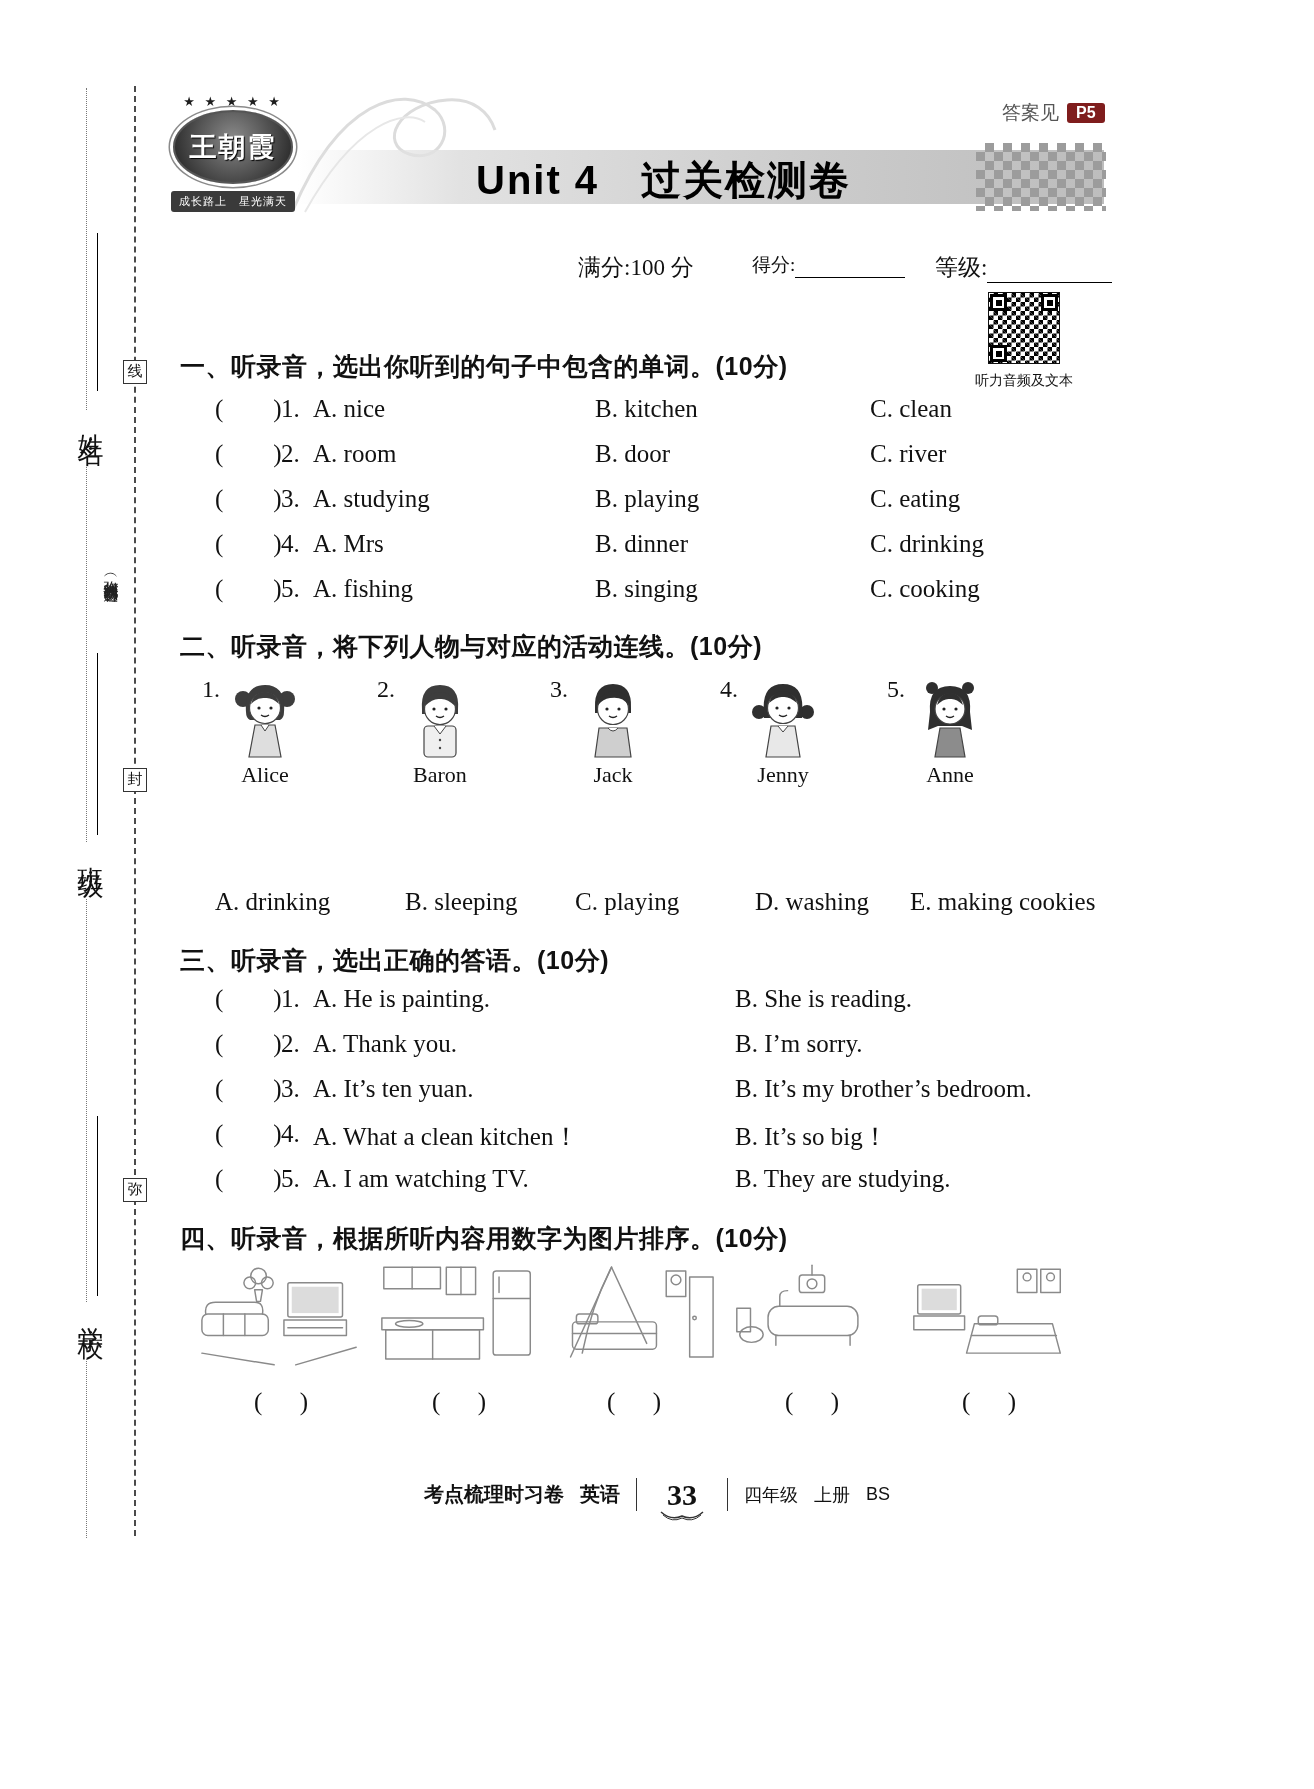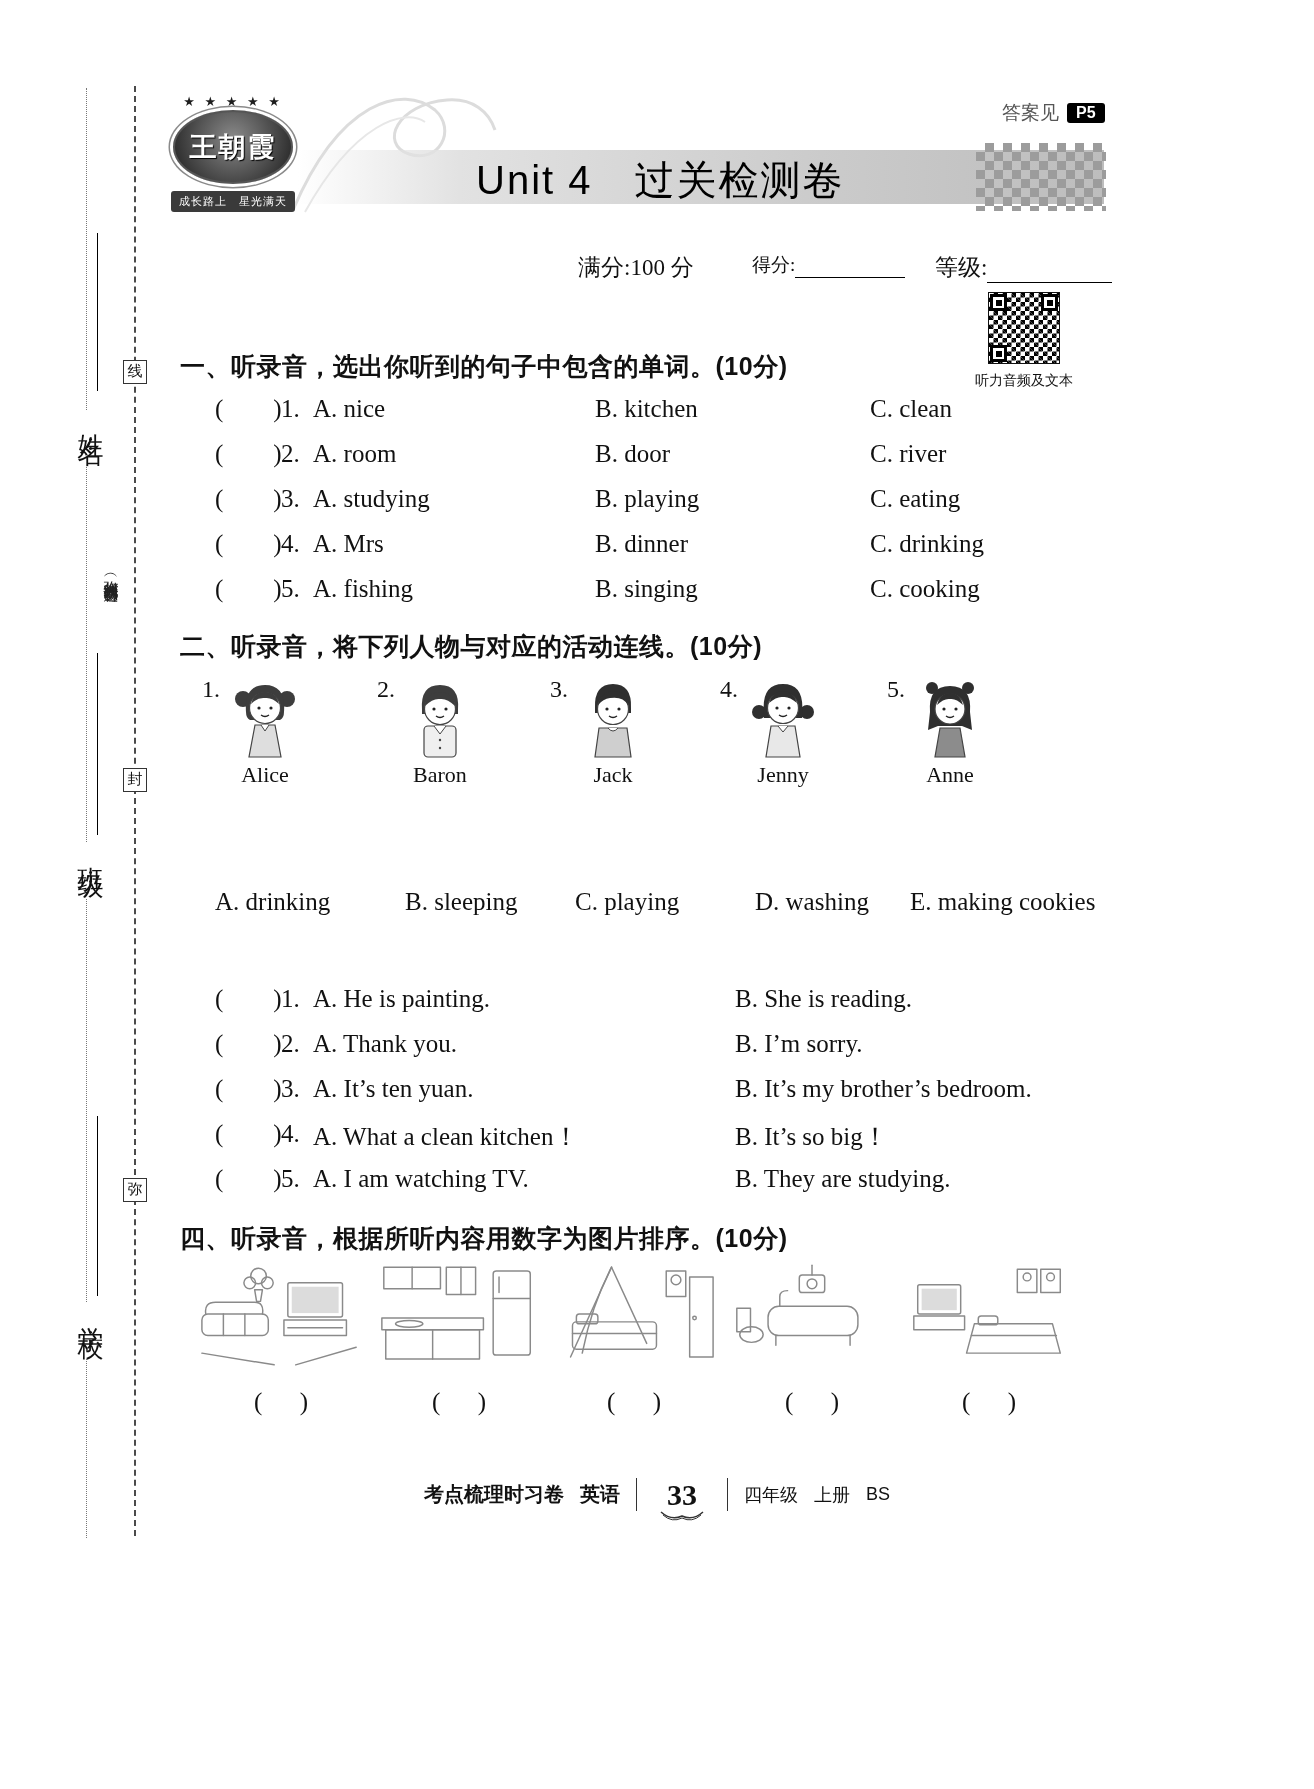--- a/index.html
+++ b/index.html
@@ -17,21 +17,21 @@
                  border:1.5px solid #333; text-align:center; line-height:21px; font-size:15px; }
   .vblank { position:absolute; left:97px; border-left:1.5px solid #000; width:0; }
   .vlabel { position:absolute; left:72px; writing-mode:vertical-rl; text-orientation:upright;
             font-size:26px; letter-spacing:7px; background:#fff; padding:3px 1px; }
   .vnote  { position:absolute; left:101px; top:568px; writing-mode:vertical-rl; text-orientation:upright;
             font-size:15px; letter-spacing:1px; background:#fff; color:#222; }
 
   
   .answer-ref { position:absolute; left:1002px; top:100px; font-size:19px; color:#555;
                 display:flex; align-items:center; gap:8px; }
-  .p5-badge { background:#000000; color:#fff; font-size:16px; font-weight:bold;
+  .p5-badge { background:#7f1d1d; color:#fff; font-size:16px; font-weight:bold;
               padding:1px 9px; border-radius:3px; font-family:"Liberation Sans",sans-serif; }
 
   .swirl { position:absolute; left:285px; top:82px; }
 
   .logo { position:absolute; left:156px; top:94px; width:154px; height:144px; text-align:center; }
   .logo-stars { font-size:13px; letter-spacing:3px; color:#1d1d1d; }
   .logo-oval { width:120px; height:74px; margin:1px auto 0; border-radius:50%;
                background:radial-gradient(circle at 50% 38%, #8a8a8a, #2c2c2c 85%);
                border:2px solid #555; box-shadow:0 0 0 3px #fff, 0 0 0 4.5px #8a8a8a;
                display:flex; align-items:center; justify-content:center; }
@@ -41,21 +41,21 @@
                  font-size:11px; padding:3px 8px; border-radius:3px;
                  font-family:"Liberation Sans",sans-serif; letter-spacing:1px; }
 
   .title-bar { position:absolute; left:298px; top:150px; width:806px; height:54px;
                background:linear-gradient(to right, rgba(255,255,255,0), #e2e2e2 20%, #cbcbcb 65%, #bdbdbd 100%); }
   .title-checker { position:absolute; right:-2px; top:-7px; width:130px; height:68px;
     background-image:
       linear-gradient(45deg,#9c9c9c 25%,transparent 25%,transparent 75%,#9c9c9c 75%),
       linear-gradient(45deg,#9c9c9c 25%,transparent 25%,transparent 75%,#9c9c9c 75%);
     background-size:18px 18px; background-position:0 0,9px 9px; }
-  .paper-title { position:absolute; left:476px; top:153px; font-size:40px; font-weight:normal;
+  .paper-title { position:absolute; left:476px; top:153px; font-size:40px; font-weight:bold;
                  letter-spacing:2px; color:#000; }
   .full-score { position:absolute; left:578px; top:252px; font-size:23px; }
   .score-field { position:absolute; left:752px; top:252px; font-size:19px; }
   .grade-field { position:absolute; left:935px; top:252px; font-size:23px; }
   .blank { display:inline-block; border-bottom:1.5px solid #000; height:24px; vertical-align:bottom; }
   .blank.w110 { width:110px; } .blank.w125 { width:125px; }
 
   .listening-title { position:absolute; left:0; top:298px; width:1290px; text-align:center;
                      font-size:30px; font-weight:bold; }
 
@@ -282,20 +282,21 @@
     </svg>
     <span class="pname">Anne</span>
   </div>
 
   <span class="activity" style="left:215px">A. drinking</span>
   <span class="activity" style="left:405px">B. sleeping</span>
   <span class="activity" style="left:575px">C. playing</span>
   <span class="activity" style="left:755px">D. washing</span>
   <span class="activity" style="left:910px">E. making cookies</span>
 
+  <div class="part-heading" style="top:944px">三、听录音，选出正确的答语。(10分)</div>
 
   <div class="qrow" style="top:985px">
     <span class="bracket">(        )</span>
     <span class="qnum">1.</span>
     <span class="opt-a">A. He is painting.</span>
     <span class="resp-b">B. She is reading.</span>
   </div>
   <div class="qrow" style="top:1030px">
     <span class="bracket">(        )</span>
     <span class="qnum">2.</span>

